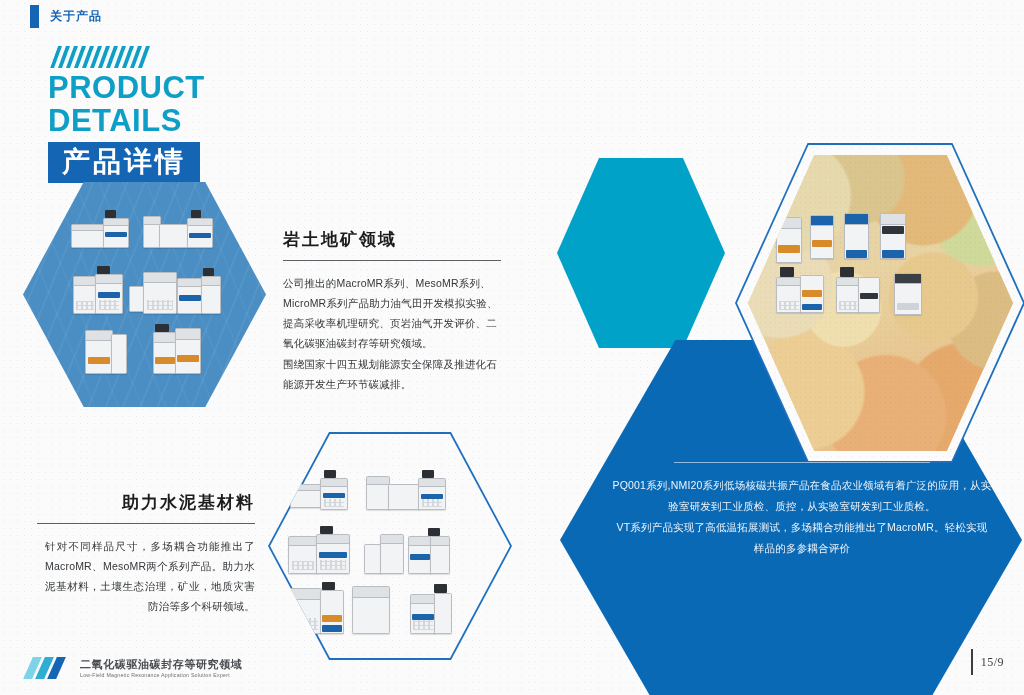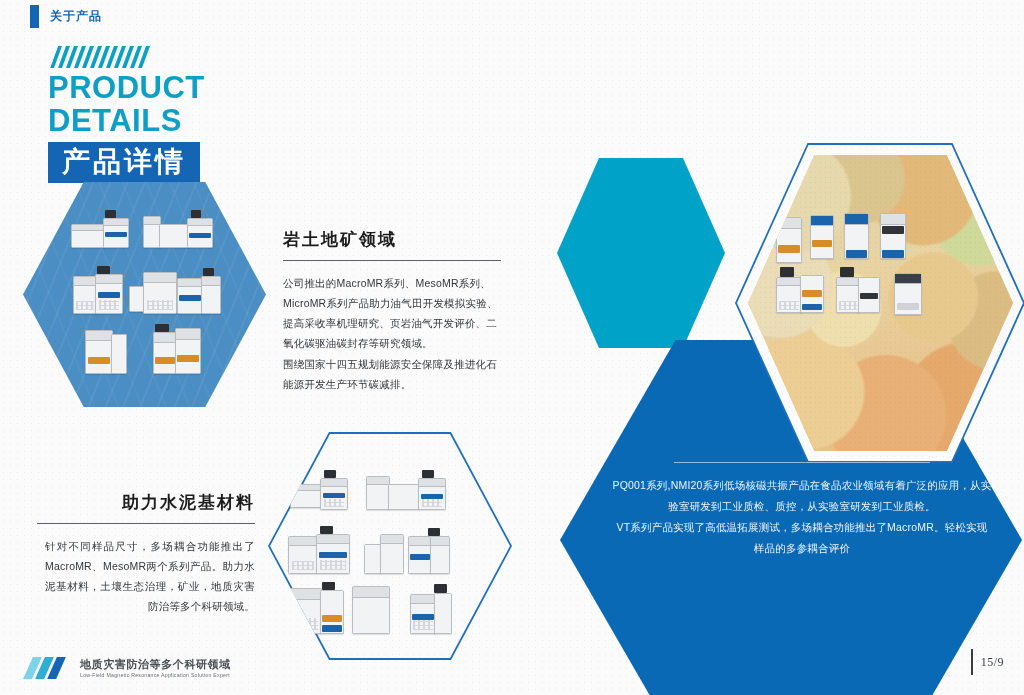--- a/index.html
+++ b/index.html
@@ -532,21 +532,21 @@
     </div>
   </div>
 
   <div class="footer-logo">
     <div class="logo-mark">
         <i></i>
         <i></i>
         <i></i>
       </div>
     <div class="logo-text">
-      <div class="cn">地质灾害防治等多个科研领域</div>
+      <div class="cn">二氧化碳驱油碳封存等研究领域</div>
       <div class="en">Low-Field Magnetic Resonance Application Solution Expert</div>
     </div>
   </div>
 
   <div class="page-num">
     <span class="bar"></span>
     <span class="txt">15/9</span>
   </div>
 
 </div>

